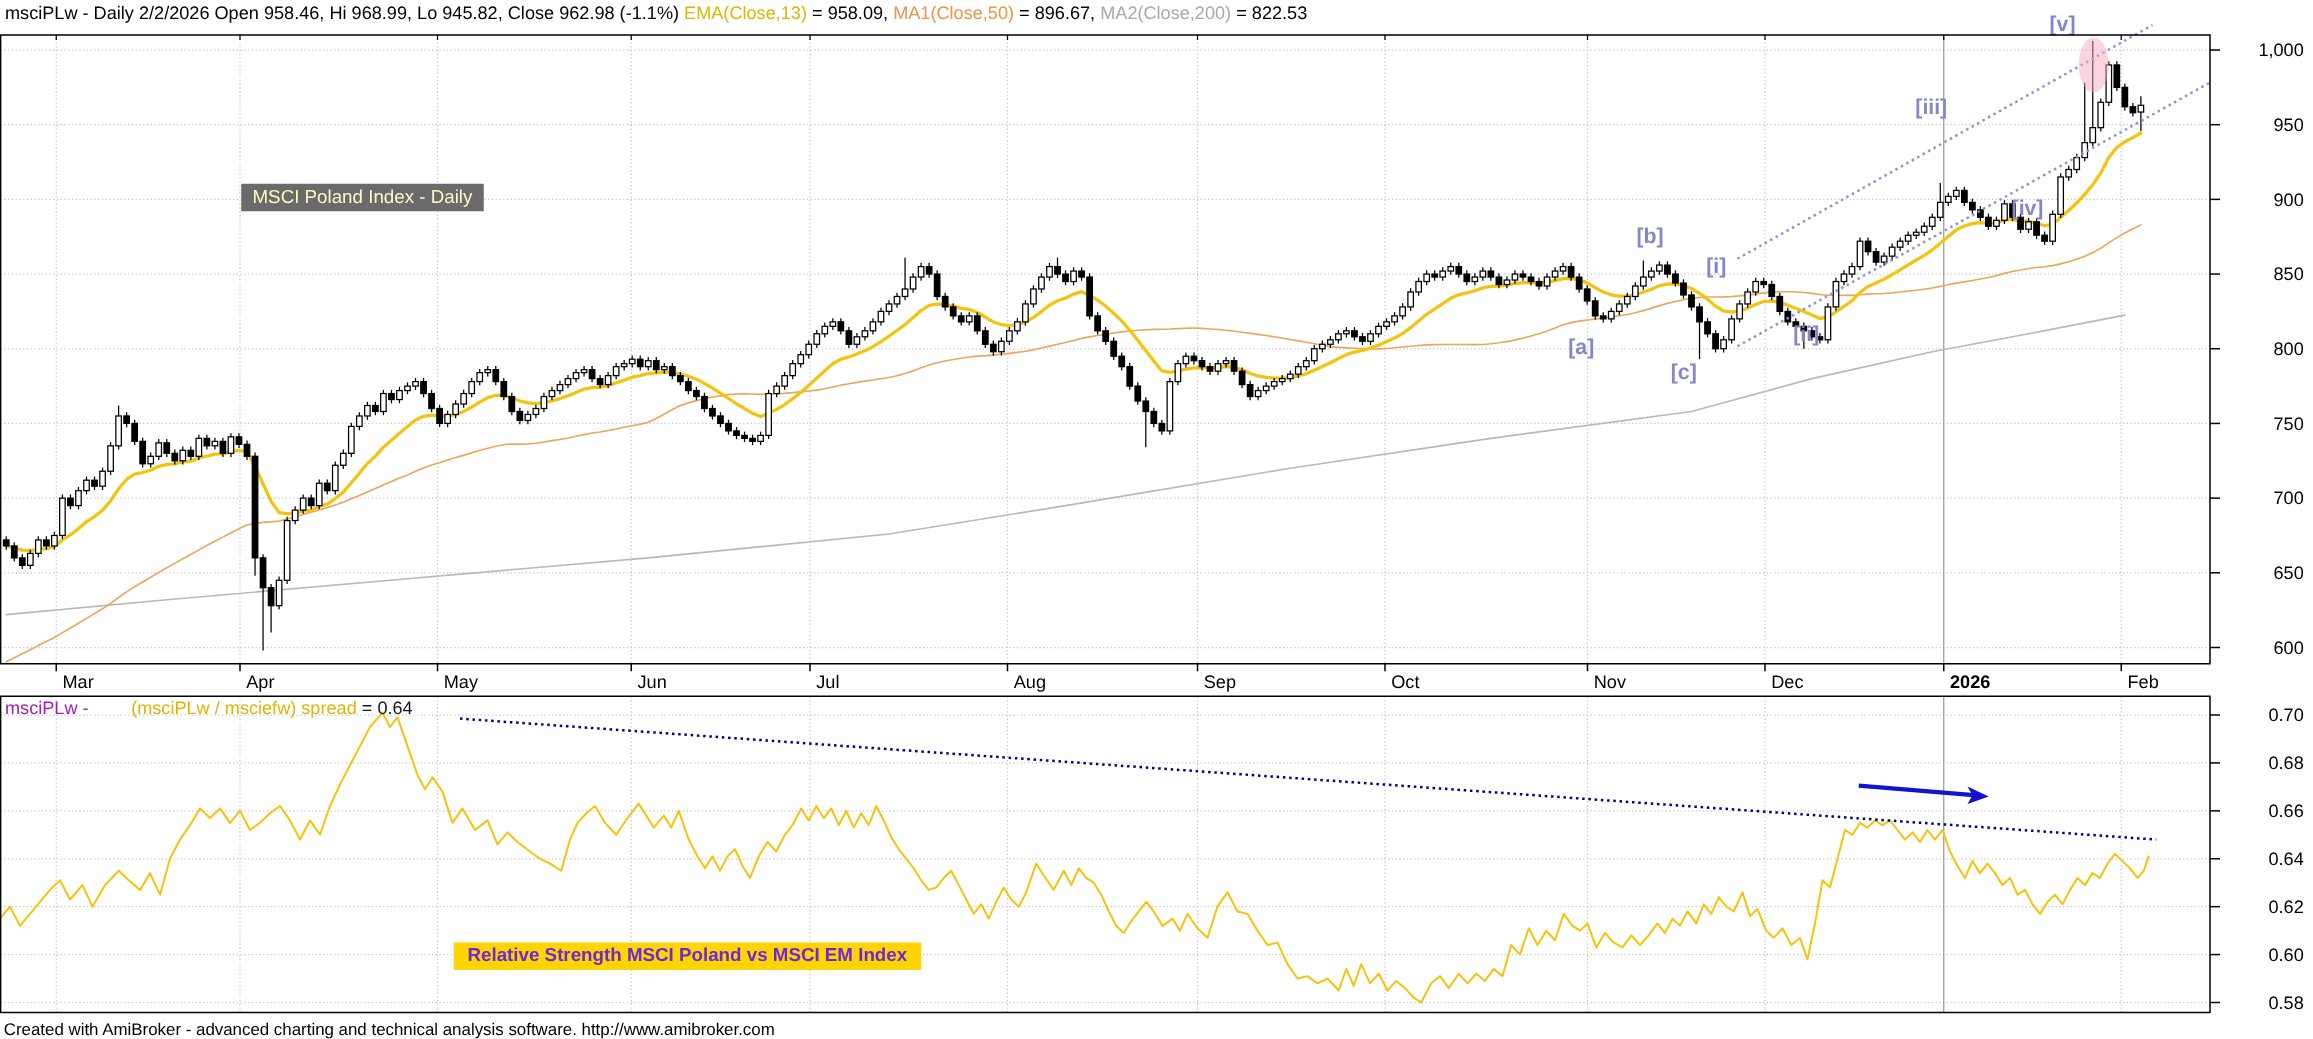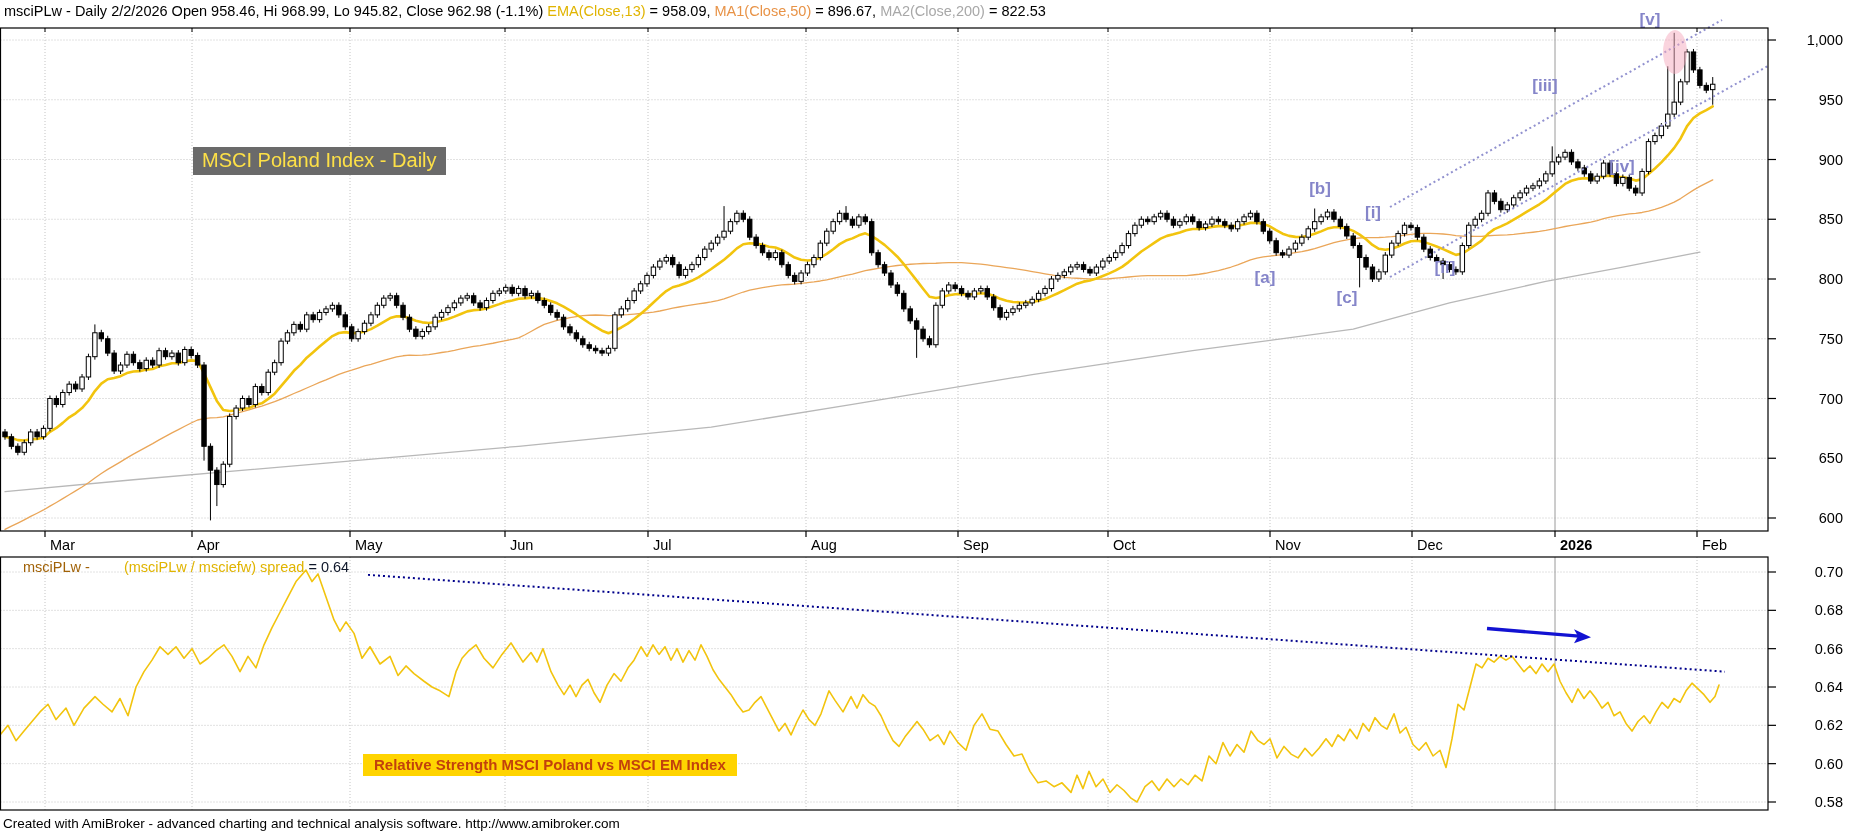--- a/index.html
+++ b/index.html
@@ -1,23 +1,23 @@
 <!DOCTYPE html>
 <html><head>
 <meta charset="utf-8">
 <style>
   html,body{margin:0;padding:0;background:#ffffff;}
   #screen{position:relative;width:1850px;height:831px;background:#fff;overflow:hidden;
           font-family:"Liberation Sans",sans-serif;}
   #chart-svg{position:absolute;left:0;top:0;}
   .title-row{position:absolute;left:4px;top:3px;font-size:14.5px;white-space:pre;color:#000;}
   .p2-title{position:absolute;left:4px;top:559px;font-size:14.5px;white-space:pre;color:#000;}
-  .badge-instrument{position:absolute;left:193px;top:147px;background:#6a6a6a;color:#fde047;
-     font-size:20px;padding:2px 9px 3px 9px;}
-  .badge-rs{position:absolute;left:363px;top:754px;background:#ffd400;color:#c2410c;
+  .badge-instrument{position:absolute;left:193px;top:147px;background:#6a6a6a;color:#fef9c3;
+     font-size:15px;padding:2px 9px 3px 9px;}
+  .badge-rs{position:absolute;left:363px;top:754px;background:#ffd400;color:#6d28d9;
      font-size:15px;font-weight:bold;padding:2px 11px 3px 11px;}
   .footer-row{position:absolute;left:3px;top:816px;font-size:13.5px;color:#000;}
   svg text{font-family:"Liberation Sans",sans-serif;}
 </style>
 </head>
 <body>
 
 <div id="screen">
   <div class="title-row"><span style="color: rgb(0, 0, 0);">msciPLw - Daily 2/2/2026 Open 958.46, Hi 968.99, Lo 945.82, Close 962.98 (-1.1%) </span><span style="color: rgb(224, 180, 0);">EMA(Close,13)</span><span style="color: rgb(0, 0, 0);"> = 958.09, </span><span style="color: rgb(232, 147, 71);">MA1(Close,50)</span><span style="color: rgb(0, 0, 0);"> = 896.67, </span><span style="color: rgb(168, 168, 168);">MA2(Close,200)</span><span style="color: rgb(0, 0, 0);"> = 822.53</span></div>
   <svg id="chart-svg" width="1850" height="831">
@@ -681,15 +681,15 @@
       <text x="1417" y="550" font-size="14.5" fill="#000" font-weight="normal">Dec</text>
       <line x1="1555" y1="531" x2="1555" y2="537" stroke="#000000" stroke-width="1.2"></line>
       <line x1="1555" y1="28" x2="1555" y2="32" stroke="#000000" stroke-width="1"></line>
       <text x="1560" y="550" font-size="14.5" fill="#000" font-weight="bold">2026</text>
       <line x1="1697" y1="531" x2="1697" y2="537" stroke="#000000" stroke-width="1.2"></line>
       <line x1="1697" y1="28" x2="1697" y2="32" stroke="#000000" stroke-width="1"></line>
       <text x="1702" y="550" font-size="14.5" fill="#000" font-weight="normal">Feb</text>
     </svg>
   <div class="badge-instrument">MSCI Poland Index - Daily</div>
   <div class="badge-rs">Relative Strength MSCI Poland vs MSCI EM Index</div>
-  <div class="p2-title"><span style="color: #a16207; margin-left: 19px;">msciPLw - </span><span style="color: rgb(224, 180, 0); margin-left: 30px;">(msciPLw / msciefw) spread </span><span style="color: #0f172a;">= 0.64</span></div>
+  <div class="p2-title"><span style="color: #a21caf;">msciPLw - </span><span style="color: rgb(224, 180, 0); margin-left: 30px;">(msciPLw / msciefw) spread </span><span style="color: #0f172a;">= 0.64</span></div>
   <div class="footer-row">Created with AmiBroker - advanced charting and technical analysis software. http://www.amibroker.com</div>
 </div>
 
 </body></html>

